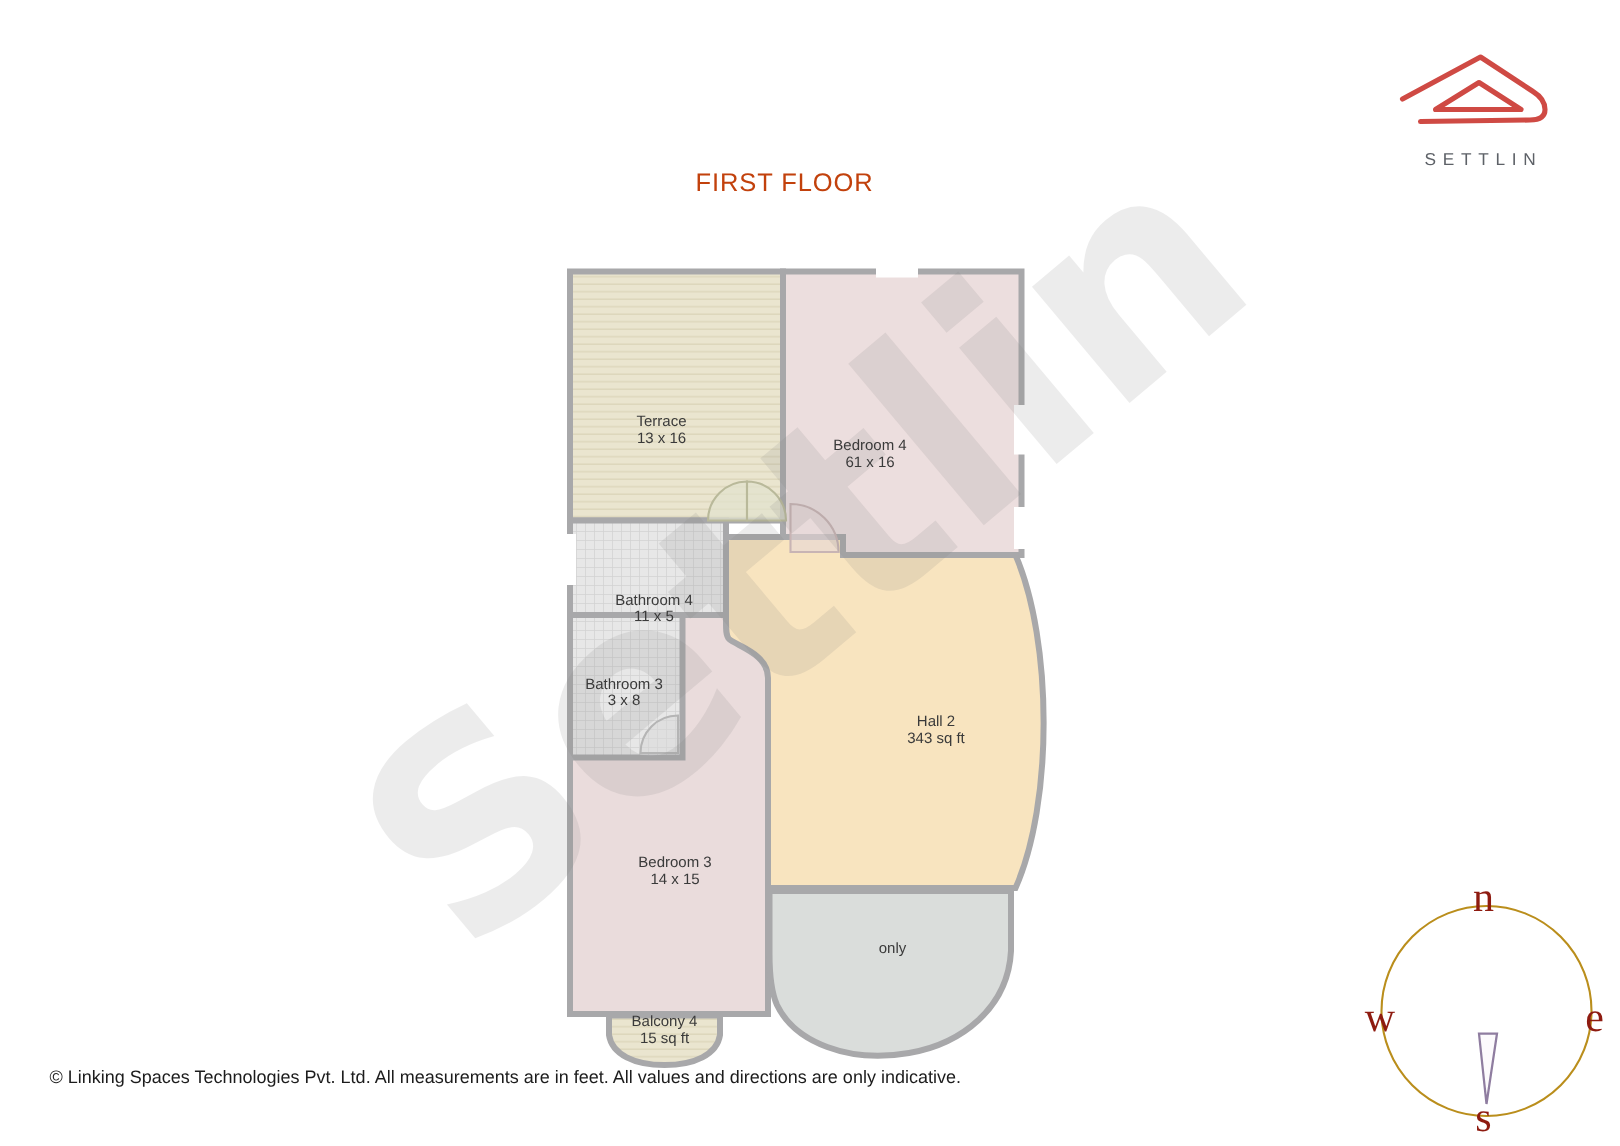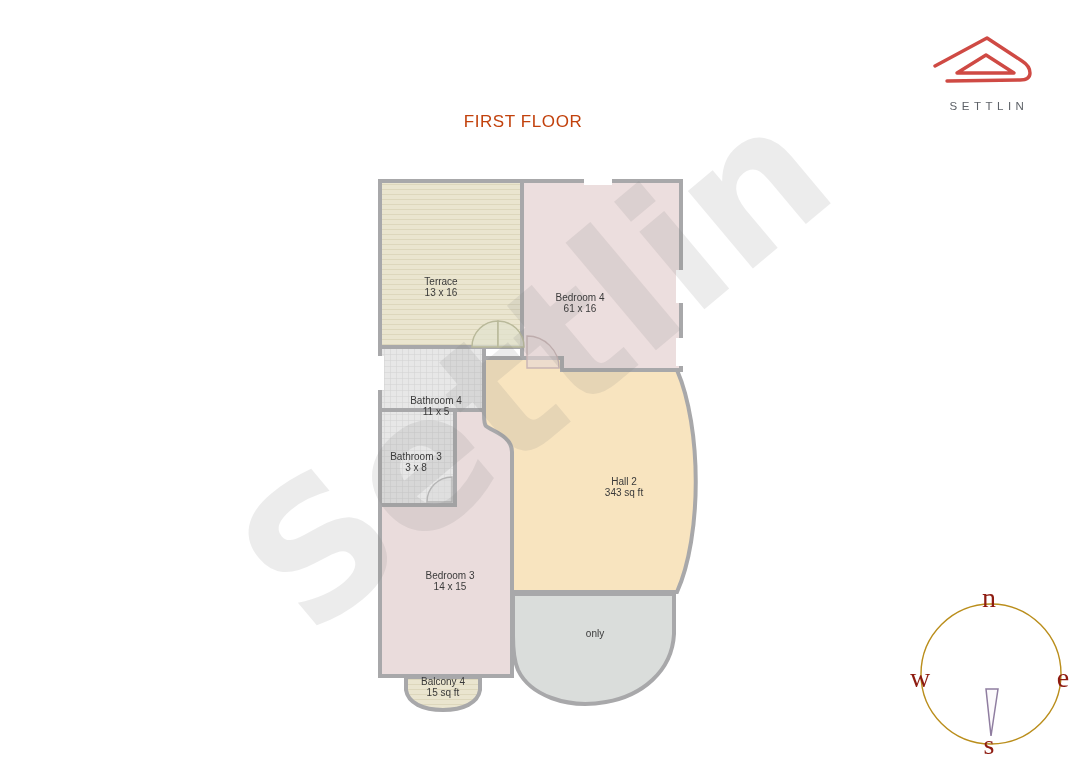--- a/index.html
+++ b/index.html
@@ -124,14 +124,15 @@
 
   <svg class="compass-svg" width="175" height="179" viewBox="0 0 175 179">
     <circle cx="86" cy="89" r="70" fill="none" stroke-width="1.4" stroke="#ba8e1c"></circle>
     <polygon points="81,104 93,104 86,151" fill="#fcfafc" stroke-width="1.5" stroke="#8f7da0"></polygon>
     <text class="compass-letter" x="84" y="22" text-anchor="middle" fill="#8e1b10">n</text>
     <text class="compass-letter" x="158" y="102" text-anchor="middle" fill="#8e1b10">e</text>
     <text class="compass-letter" x="84" y="169" text-anchor="middle" fill="#8e1b10">s</text>
     <text class="compass-letter" x="15" y="102" text-anchor="middle" fill="#8e1b10">w</text>
   </svg>
 
+  <div class="footer">© Linking Spaces Technologies Pvt. Ltd. All measurements are in feet. All values and directions are only indicative.</div>
 
 </div>
 
 </body></html>

